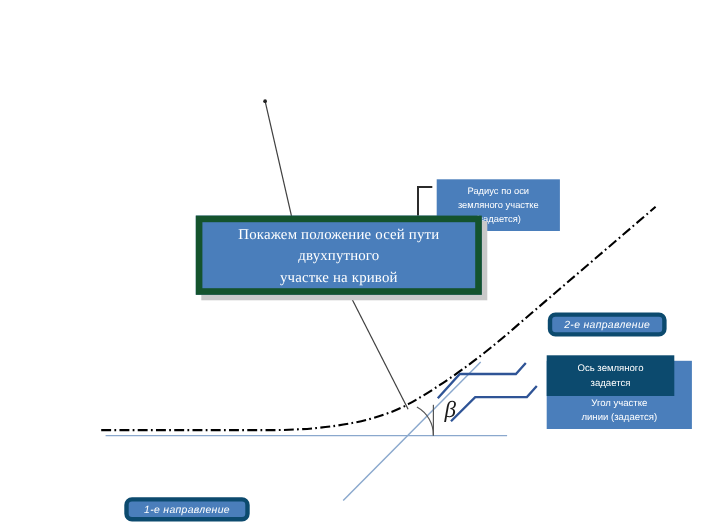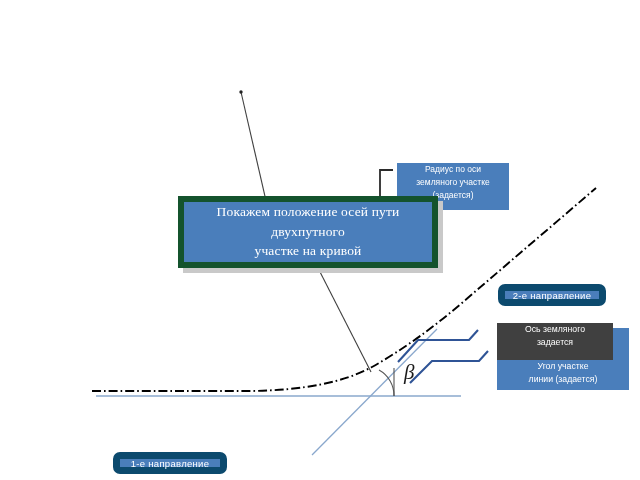--- a/index.html
+++ b/index.html
@@ -28,21 +28,21 @@
     height: 480px;
   }
 
   
   .box {
     position: absolute;
     box-sizing: border-box;
     color: #ffffff;
     text-align: center;
     display: flex;
-    align-items: flex-start;
+    align-items: center;
     justify-content: center;
   }
 
   
   #main-callout {
     left: 178px;
     top: 196px;
     width: 260px;
     height: 72px;
     background: #4a7ebb;
@@ -89,40 +89,41 @@
     align-items: flex-end;
     padding-bottom: 4px;
   }
 
   
   #axis-box {
     left: 497px;
     top: 323px;
     width: 116px;
     height: 37px;
-    background: #404040;
+    background: #0c4a6e;
     font-size: 8.7px;
     line-height: 1.5;
     z-index: 24;
   }
 
   
   .pill {
     position: absolute;
     box-sizing: border-box;
     background: #4a7ebb;
-    border: 7px solid #0c4a6e;
+    border: 4px solid #0c4a6e;
     border-radius: 7px;
     color: #ffffff;
     font-size: 9.5px;
     letter-spacing: 0.3px;
     display: flex;
     align-items: center;
     justify-content: center;
     z-index: 26;
+    font-style: italic;
   }
   #pill-dir2 {
     left: 498px;
     top: 284px;
     width: 108px;
     height: 22px;
   }
   #pill-dir1 {
     left: 113px;
     top: 412px;

